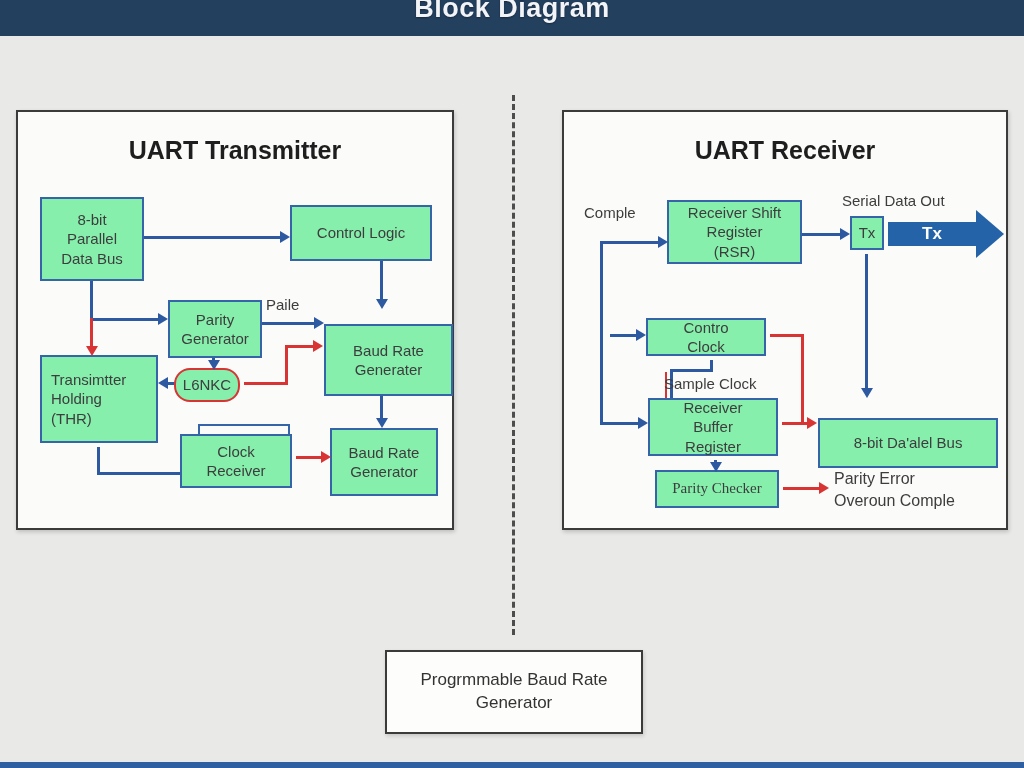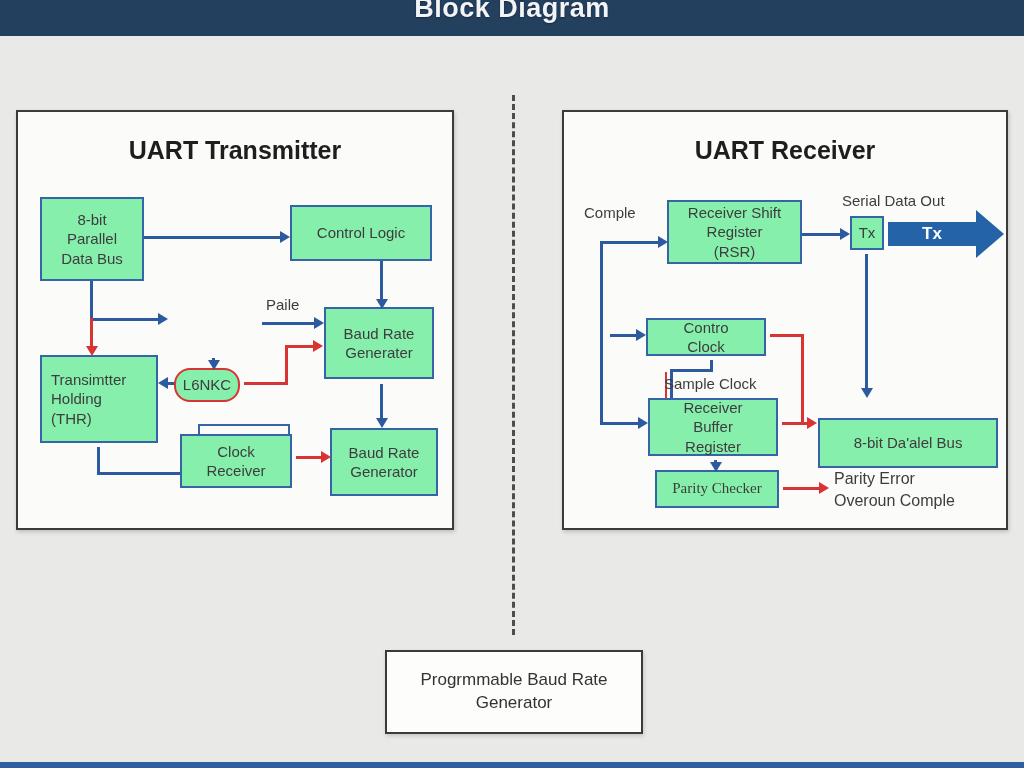--- a/index.html
+++ b/index.html
@@ -84,21 +84,22 @@
   <div class="header-title">Block Diagram</div>
 </div>
 
 <div class="divider"></div>
 
 <div class="panel" style="left:16px; top:110px; width:438px; height:420px;">
   <div class="panel-title">UART Transmitter</div>
 
   <div class="node" style="left:22px; top:85px; width:104px; height:84px;">8-bit Parallel Data Bus</div>
   <div class="node" style="left:272px; top:93px; width:142px; height:56px;">Control Logic</div>
-  <div class="node" style="left:306px; top:195px; width:110px; height:72px;">Baud Rate Generater</div>
+  <div class="node" style="left:150px; top:188px; width:94px; height:58px;">Parity Generator</div>
+  <div class="node" style="left:306px; top:212px; width:129px; height:72px;">Baud Rate Generater</div>
   <div class="node red" style="left:156px; top:256px; width:66px; height:34px;">L6NKC</div>
   <div class="node left-text" style="left:22px; top:243px; width:118px; height:88px;">Transimtter Holding (THR)</div>
   <div class="ghost" style="left:180px; top:312px; width:92px; height:22px;"></div>
   <div class="node" style="left:162px; top:322px; width:112px; height:54px;">Clock Receiver</div>
   <div class="node" style="left:312px; top:316px; width:108px; height:68px;">Baud Rate Generator</div>
 
   <div class="lbl" style="left:248px; top:184px;">Paile</div>
 
   <div class="hline" style="left:126px; top:124px; width:140px;"></div>
   <div class="ah ah-r" style="left:262px; top:119px;"></div>

